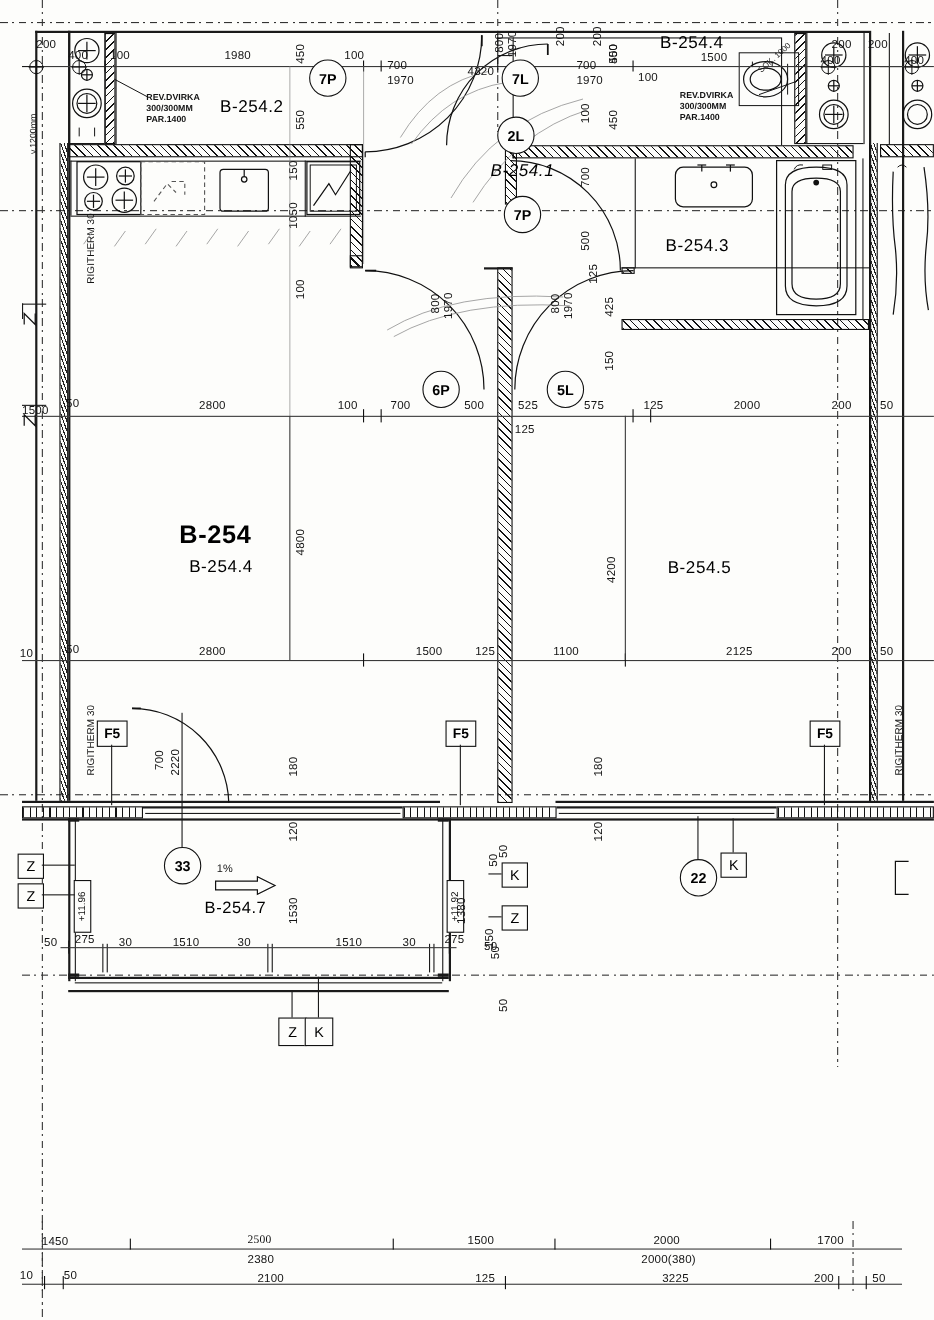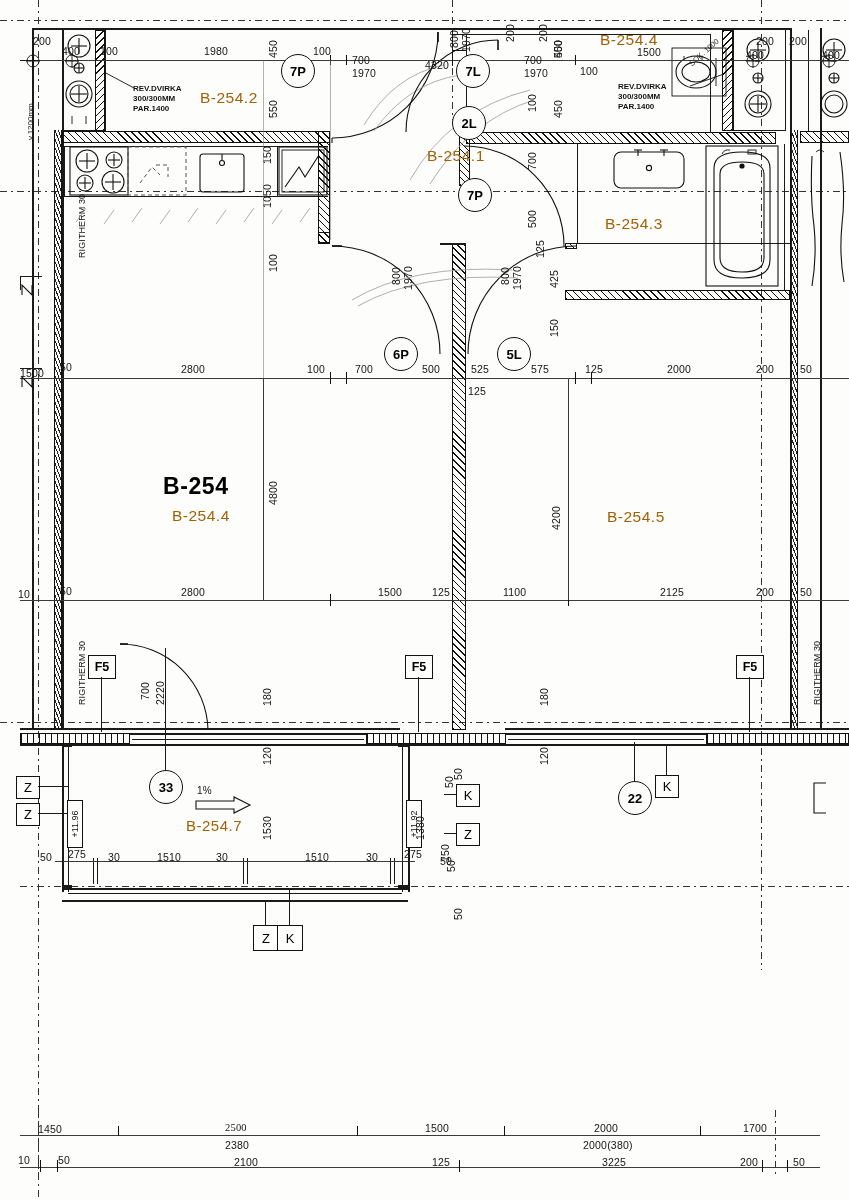--- a/index.html
+++ b/index.html
@@ -20,21 +20,21 @@
   .h2{height:2px;}
   .v2{width:2px;}
   .h3{height:3px;}
   .thin{background:#3a3a3a;}
   .grey{background:#777;}
   .txt{position:absolute;white-space:nowrap;line-height:1;}
   .dim{font-size:10.5px;letter-spacing:.2px;color:#141414;}
   .dim9{font-size:9px;letter-spacing:.1px;color:#141414;}
   .dim8{font-size:8px;letter-spacing:0px;color:#191919;}
   .rot{transform-origin:0 0;transform:rotate(-90deg);}
-  .room{font-size:15.5px;letter-spacing:.5px;color:#a16207;}
+  .room{font-size:15.5px;letter-spacing:.5px;color:#000000;}
   .roombig{font-size:23px;font-weight:bold;letter-spacing:.6px;color:#000;}
   .note{font-size:8px;line-height:9.5px;color:#141414;font-weight:bold;}
   
   .hatch{
     position:absolute;
     background:
       repeating-linear-gradient(45deg,#111 0 1px,transparent 1px 5px);
     border:1px solid #111;
     box-sizing:border-box;
   }
@@ -310,21 +310,21 @@
   </svg>
 
   <svg style="left:400px;top:80px;width:140px;height:110px;">
     <path class="faint" d="M10 100 q40 -70 120 -90"></path>
     <path class="faint" d="M30 104 q40 -64 104 -84"></path>
   </svg>
 
   <div class="txt roombig" style="left:163px;top:475px;">B-254</div>
   <div class="txt room" style="left:172px;top:508px;">B-254.4</div>
   <div class="txt room" style="left:607px;top:509px;">B-254.5</div>
-  <div class="txt room" style="left:427px;top:148px;">B-254.1</div>
+  <div class="txt room" style="left:446px;top:148px;font-style:italic;">B-254.1</div>
   <div class="txt room" style="left:200px;top:90px;">B-254.2</div>
   <div class="txt room" style="left:605px;top:216px;">B-254.3</div>
   <div class="txt room" style="left:600px;top:32px;">B-254.4</div>
 
   <div class="txt note" style="left:133px;top:84px;">REV.DVIRKA</div>
   <div class="txt note" style="left:133px;top:94px;">300/300MM</div>
   <div class="txt note" style="left:133px;top:104px;">PAR.1400</div>
   <svg style="left:104px;top:72px;width:34px;height:20px;">
     <line class="strokeT" x1="0" y1="0" x2="30" y2="16"></line>
   </svg>

